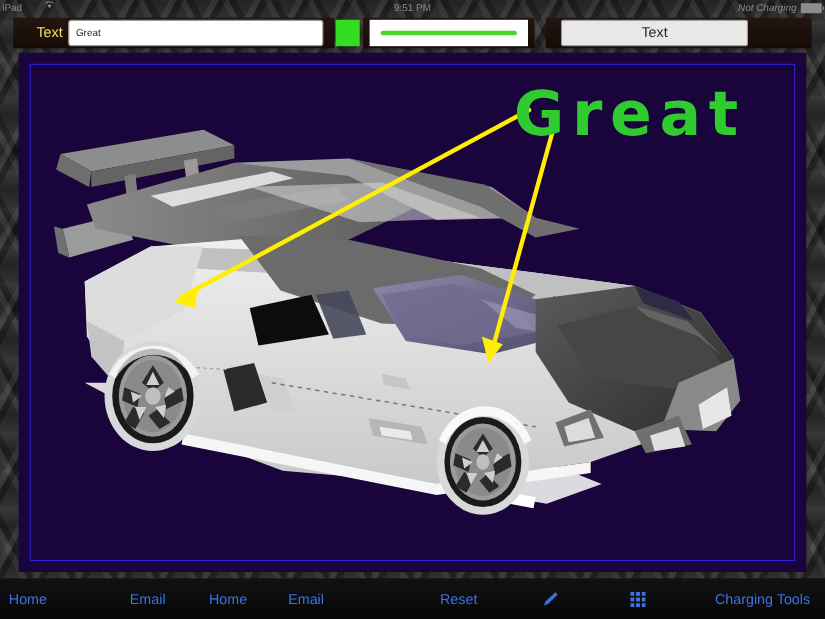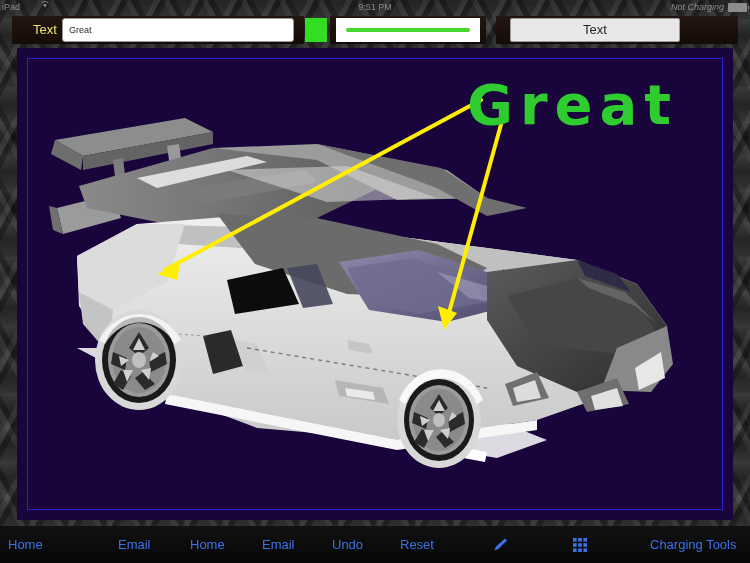--- a/index.html
+++ b/index.html
@@ -385,21 +385,20 @@
 
     <div id="canvas-border"></div>
   </div>
 
   <div id="bottombar">
 
     <div class="bb-item" style="left:8px;width:44px">Home</div>
     <div class="bb-item" style="left:118px;width:48px">Email</div>
     <div class="bb-item" style="left:190px;width:50px">Home</div>
     <div class="bb-item" style="left:262px;width:46px">Email</div>
-    <div class="bb-item" style="left:332px;width:46px">Undo</div>
     <div class="bb-item" style="left:400px;width:46px">Reset</div>
     <div class="bb-item" style="left:650px;width:92px">Charging Tools</div>
 
     <div class="bb-icon-wrap" style="left:482px;width:36px">
       <svg class="pencil-ico" width="20" height="20" viewBox="0 0 20 20">
         <path d="M4.5 15.5 L6.0 11.6 L15.0 3.4 L17.0 5.4 L8.3 14.0 Z" fill="#3b72e8"></path>
       </svg>
     </div>
 
     <div class="bb-icon-wrap" style="left:562px;width:36px">

